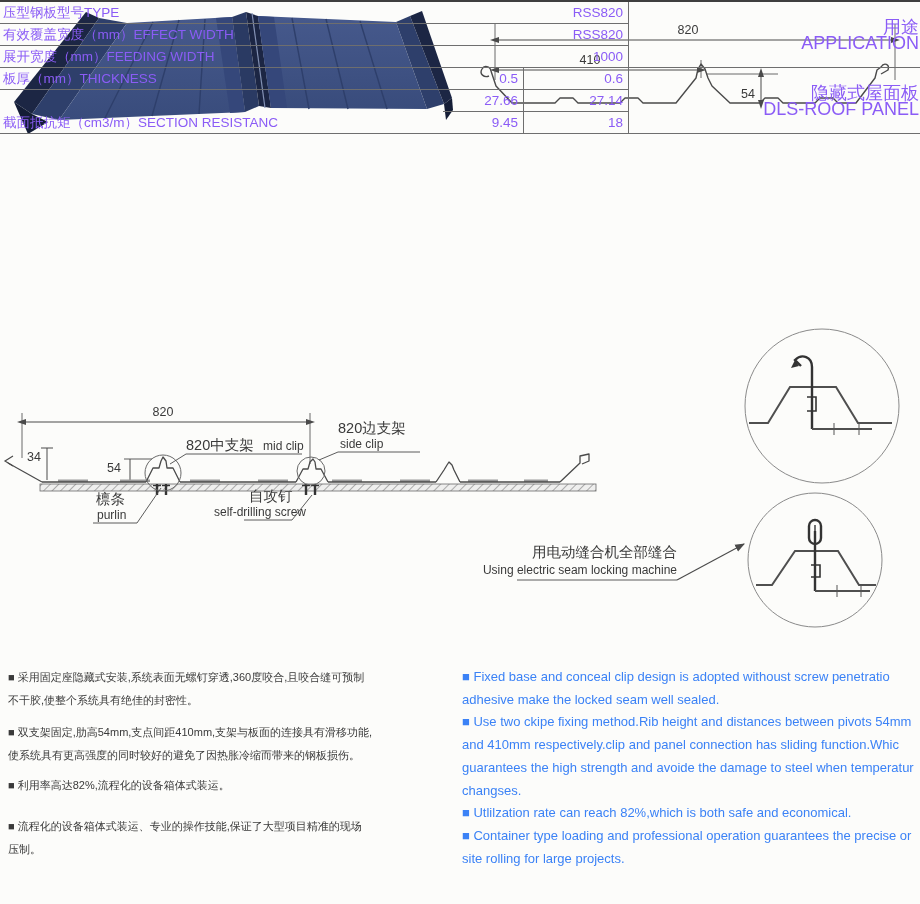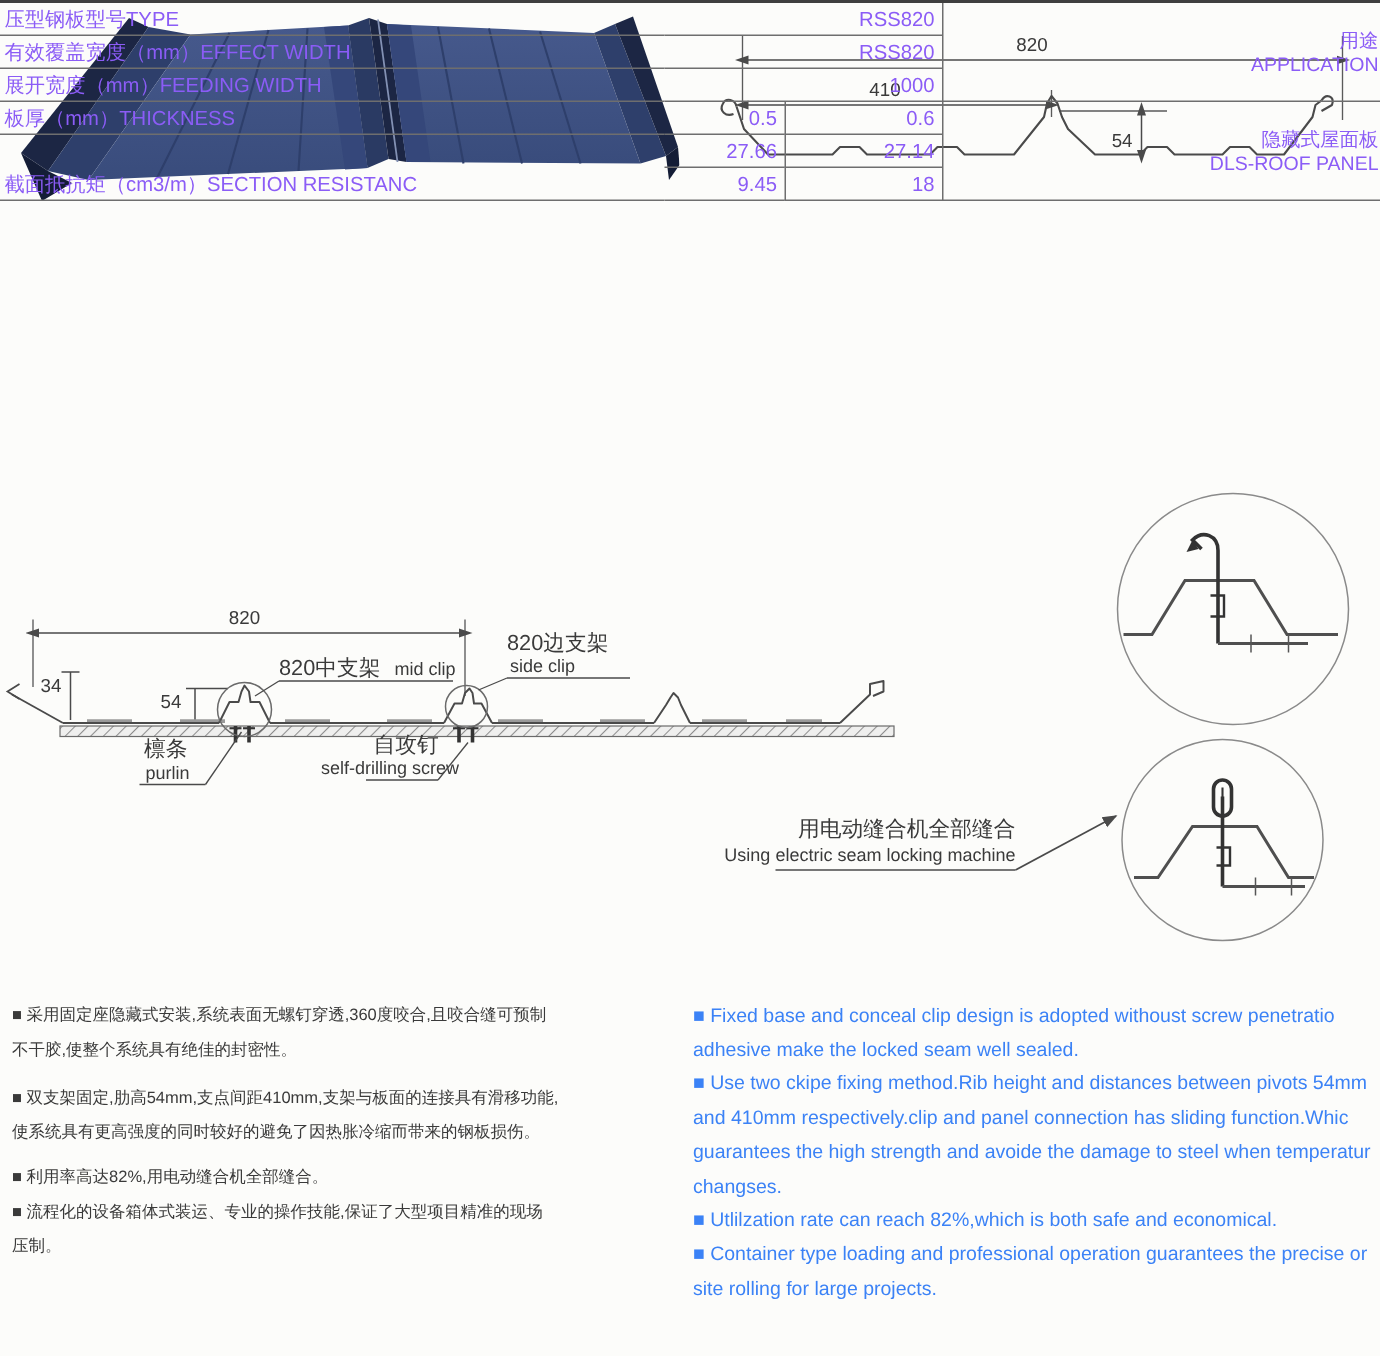--- a/index.html
+++ b/index.html
@@ -25,33 +25,33 @@
   }
   .cell { border-bottom:1px solid #6e6e6e; display:flex; align-items:center; }
   .cell.lab { padding-left:3px; white-space:nowrap; overflow:hidden; }
   .cell.val { justify-content:flex-end; padding-right:5px; }
   .cell.vspan { grid-column:2/4; }
   .cell.v2 { border-left:1px solid #6e6e6e; }
   .cell.rblock {
     grid-column:4;
     border-left:1px solid #6e6e6e;
     flex-direction:column; justify-content:center; align-items:flex-end;
-    font-size:13px; line-height:16px; padding-right:1px;
+    font-size:18px; line-height:16px; padding-right:1px;
     text-align:right; white-space:nowrap;
   }
 
   
   .features-zh {
     position:absolute; left:8px; top:666px; width:452px; overflow:hidden;
     font-size:11px; color:#3a3a3a;
   }
   .features-zh .zh-line { line-height:23px; white-space:nowrap; }
   .features-zh .g9 { margin-top:9px; }
   .features-zh .g7 { margin-top:7px; }
-  .features-zh .g5 { margin-top:0; }
+  .features-zh .g5 { margin-top:18px; }
 
   .features-en {
     position:absolute; left:462px; top:666px; width:458px;
     font-size:13px; color:#3b82f6;
   }
   .features-en .en-line { line-height:22.7px; white-space:nowrap; }
 
   svg text { font-family:"Liberation Sans", sans-serif; }
   .dimtxt { font-size:12.5px; fill:#3a3a3a; }
   .cjk { font-size:14.5px; fill:#3a3a3a; }
@@ -281,21 +281,21 @@
     <line x1="77" y1="255" x2="237" y2="255" stroke="#4a4a4a" stroke-width="0.9"></line>
     <line x1="237" y1="255" x2="304" y2="219" stroke="#4a4a4a" stroke-width="1.1" marker-end="url(#arT)"></line>
   </g>
 </svg>
 
 <div class="features-zh">
   <div class="zh-line">■ 采用固定座隐藏式安装,系统表面无螺钉穿透,360度咬合,且咬合缝可预制</div>
   <div class="zh-line">不干胶,使整个系统具有绝佳的封密性。</div>
   <div class="zh-line g9">■ 双支架固定,肋高54mm,支点间距410mm,支架与板面的连接具有滑移功能,</div>
   <div class="zh-line">使系统具有更高强度的同时较好的避免了因热胀冷缩而带来的钢板损伤。</div>
-  <div class="zh-line g7">■ 利用率高达82%,用电动缝合机全部缝合。</div>
+  <div class="zh-line g7">■ 利用率高达82%,流程化的设备箱体式装运。</div>
   <div class="zh-line g5">■ 流程化的设备箱体式装运、专业的操作技能,保证了大型项目精准的现场</div>
   <div class="zh-line">压制。</div>
 </div>
 
 <div class="features-en">
   <div class="en-line">■ Fixed base and conceal clip design is adopted withoust screw penetratio</div>
   <div class="en-line">adhesive make the locked seam well sealed.</div>
   <div class="en-line">■ Use two ckipe fixing method.Rib height and distances between pivots 54mm</div>
   <div class="en-line">and 410mm respectively.clip and panel connection has sliding function.Whic</div>
   <div class="en-line">guarantees the high strength and avoide the damage to steel when temperatur</div>

